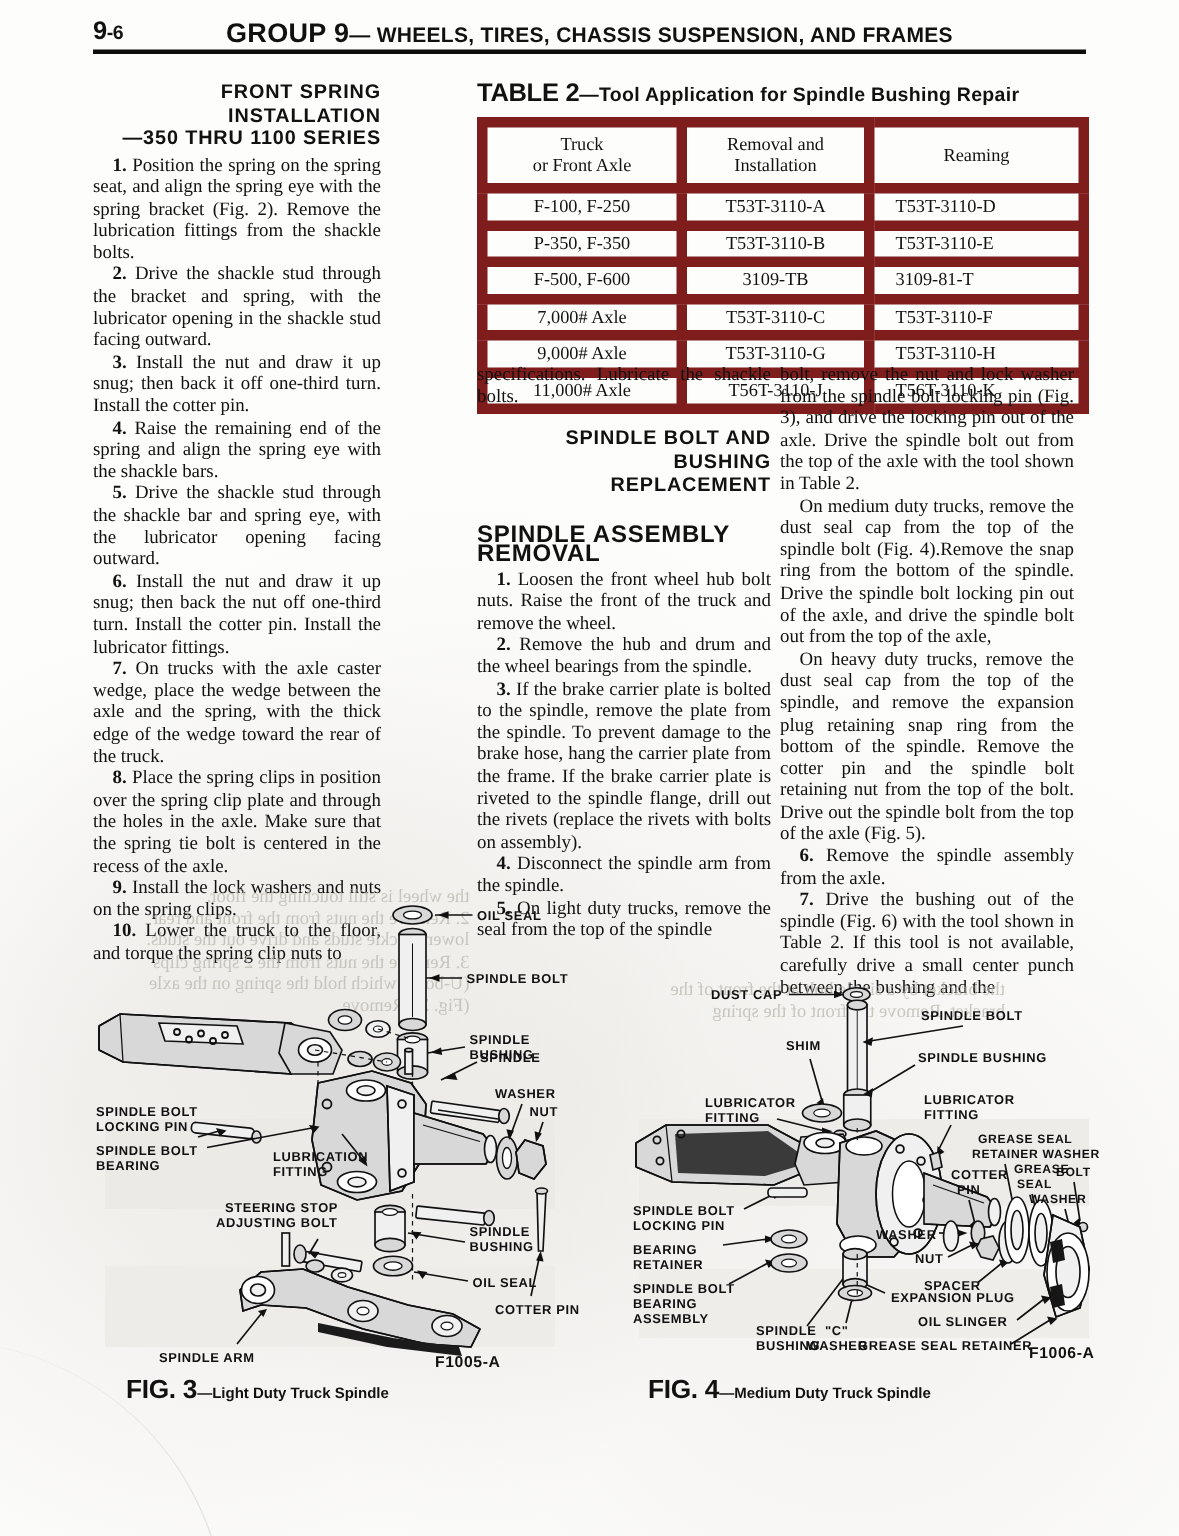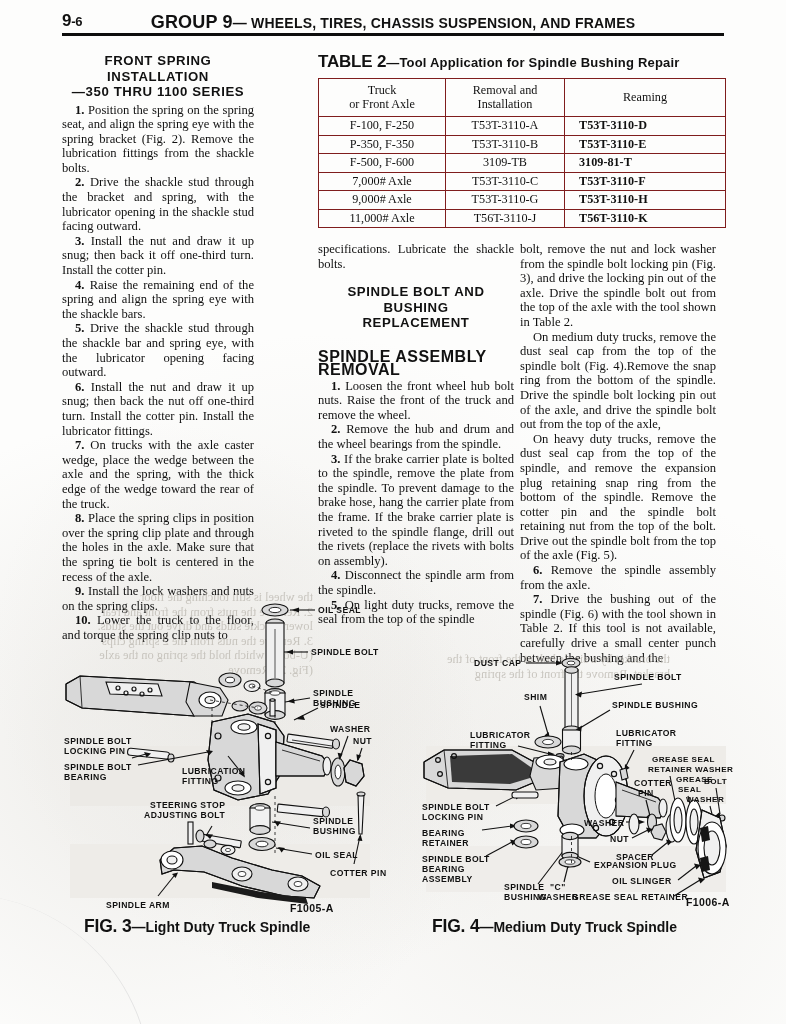--- a/index.html
+++ b/index.html
@@ -46,21 +46,21 @@
   .col p.noind{text-indent:0;}
   .col p b{font-weight:bold;}
 
   #col-left{left:62px;top:53px;width:192px;}
   #col-mid-a{left:318px;top:242px;width:196px;}
   #col-right{left:520px;top:242px;width:196px;}
 
   .sec-head{
     font-family:"Liberation Sans",sans-serif;font-weight:bold;
     font-size:13.2px;line-height:15.5px;letter-spacing:.6px;
-    margin:0 0 3px 0;text-indent:0;text-align:center;
+    margin:0 0 3px 0;text-indent:0;text-align:right;
   }
   .sub-head{
     font-family:"Liberation Sans",sans-serif;font-weight:bold;
     font-size:16px;line-height:13px;letter-spacing:.5px;
     margin:19px 0 3px 0;text-indent:0;text-align:left;
   }
   .sec-head.top{margin-top:13px;}
 
   
   .tbl-wrap{position:absolute;left:318px;top:52px;width:472px;}
@@ -68,44 +68,44 @@
     font-family:"Liberation Sans",sans-serif;font-size:13px;font-weight:bold;
     letter-spacing:.2px;margin-bottom:6px;white-space:nowrap;
   }
   .tbl-title .big{font-size:17px;letter-spacing:-.2px;}
   table.t2{
     border-collapse:collapse;width:408px;
     font-family:"Liberation Serif",serif;font-size:12.2px;
     border:1.6px solid #111;
   }
   table.t2 th,table.t2 td{
-    border:1px solid #7f1d1d;text-align:center;padding:2px 4px;
+    border:7px solid #7f1d1d;text-align:center;padding:2px 4px;
     font-weight:normal;line-height:13.5px;
   }
   table.t2 thead th{padding:5px 4px;vertical-align:middle;}
   table.t2 td.c1{width:118px;}
   table.t2 td.c2{width:110px;}
-  table.t2 td.c3{width:auto;text-align:left;padding-left:14px;font-weight:bold;}
+  table.t2 td.c3{width:auto;text-align:left;padding-left:14px;}
   table.t2 th.c3{text-align:center;}
 
   
   .fig{position:absolute;}
   #fig3{left:62px;top:596px;width:330px;height:350px;}
   #fig4{left:420px;top:650px;width:318px;height:296px;}
   .fig svg{display:block;}
   .fcode{
     position:absolute;font-family:"Liberation Sans",sans-serif;
     font-weight:bold;font-size:10.5px;letter-spacing:.4px;
   }
   .fcap{
     position:absolute;font-family:"Liberation Sans",sans-serif;
     white-space:nowrap;
   }
   .fcap .n{font-weight:bold;font-size:17.5px;letter-spacing:-.2px;}
-  .fcap .t{font-weight:bold;font-size:14px;margin-top:32px;}
+  .fcap .t{font-weight:bold;font-size:10px;margin-top:32px;}
   #cap3{left:84px;top:916px;}
   #cap4{left:432px;top:916px;}
 
   .lbl{
     font-family:"Liberation Sans",sans-serif;font-size:8.6px;
     font-weight:bold;letter-spacing:.45px;fill:#101010;
   }
   .lbl.sm{font-size:8.1px;}
   .ln{stroke:#101010;stroke-width:1.1;fill:none;}
   .ln.thin{stroke-width:.85;}

